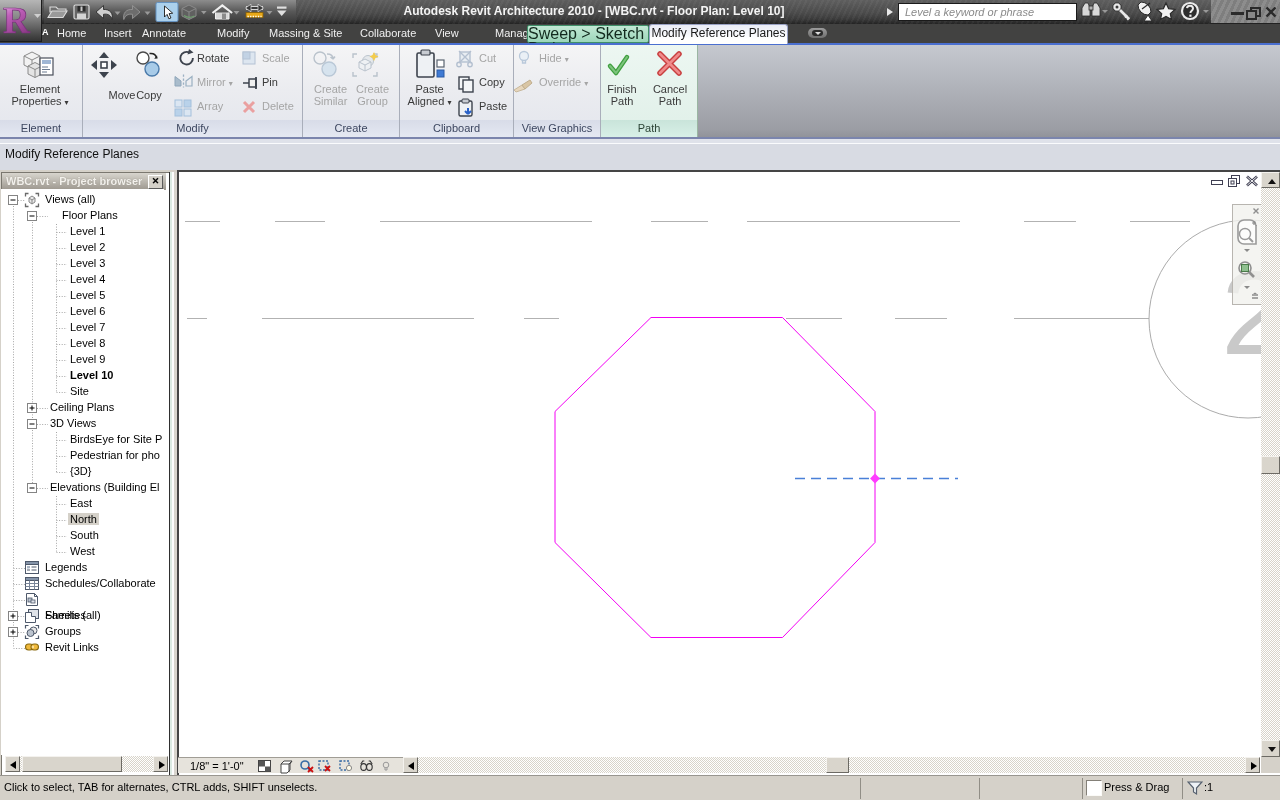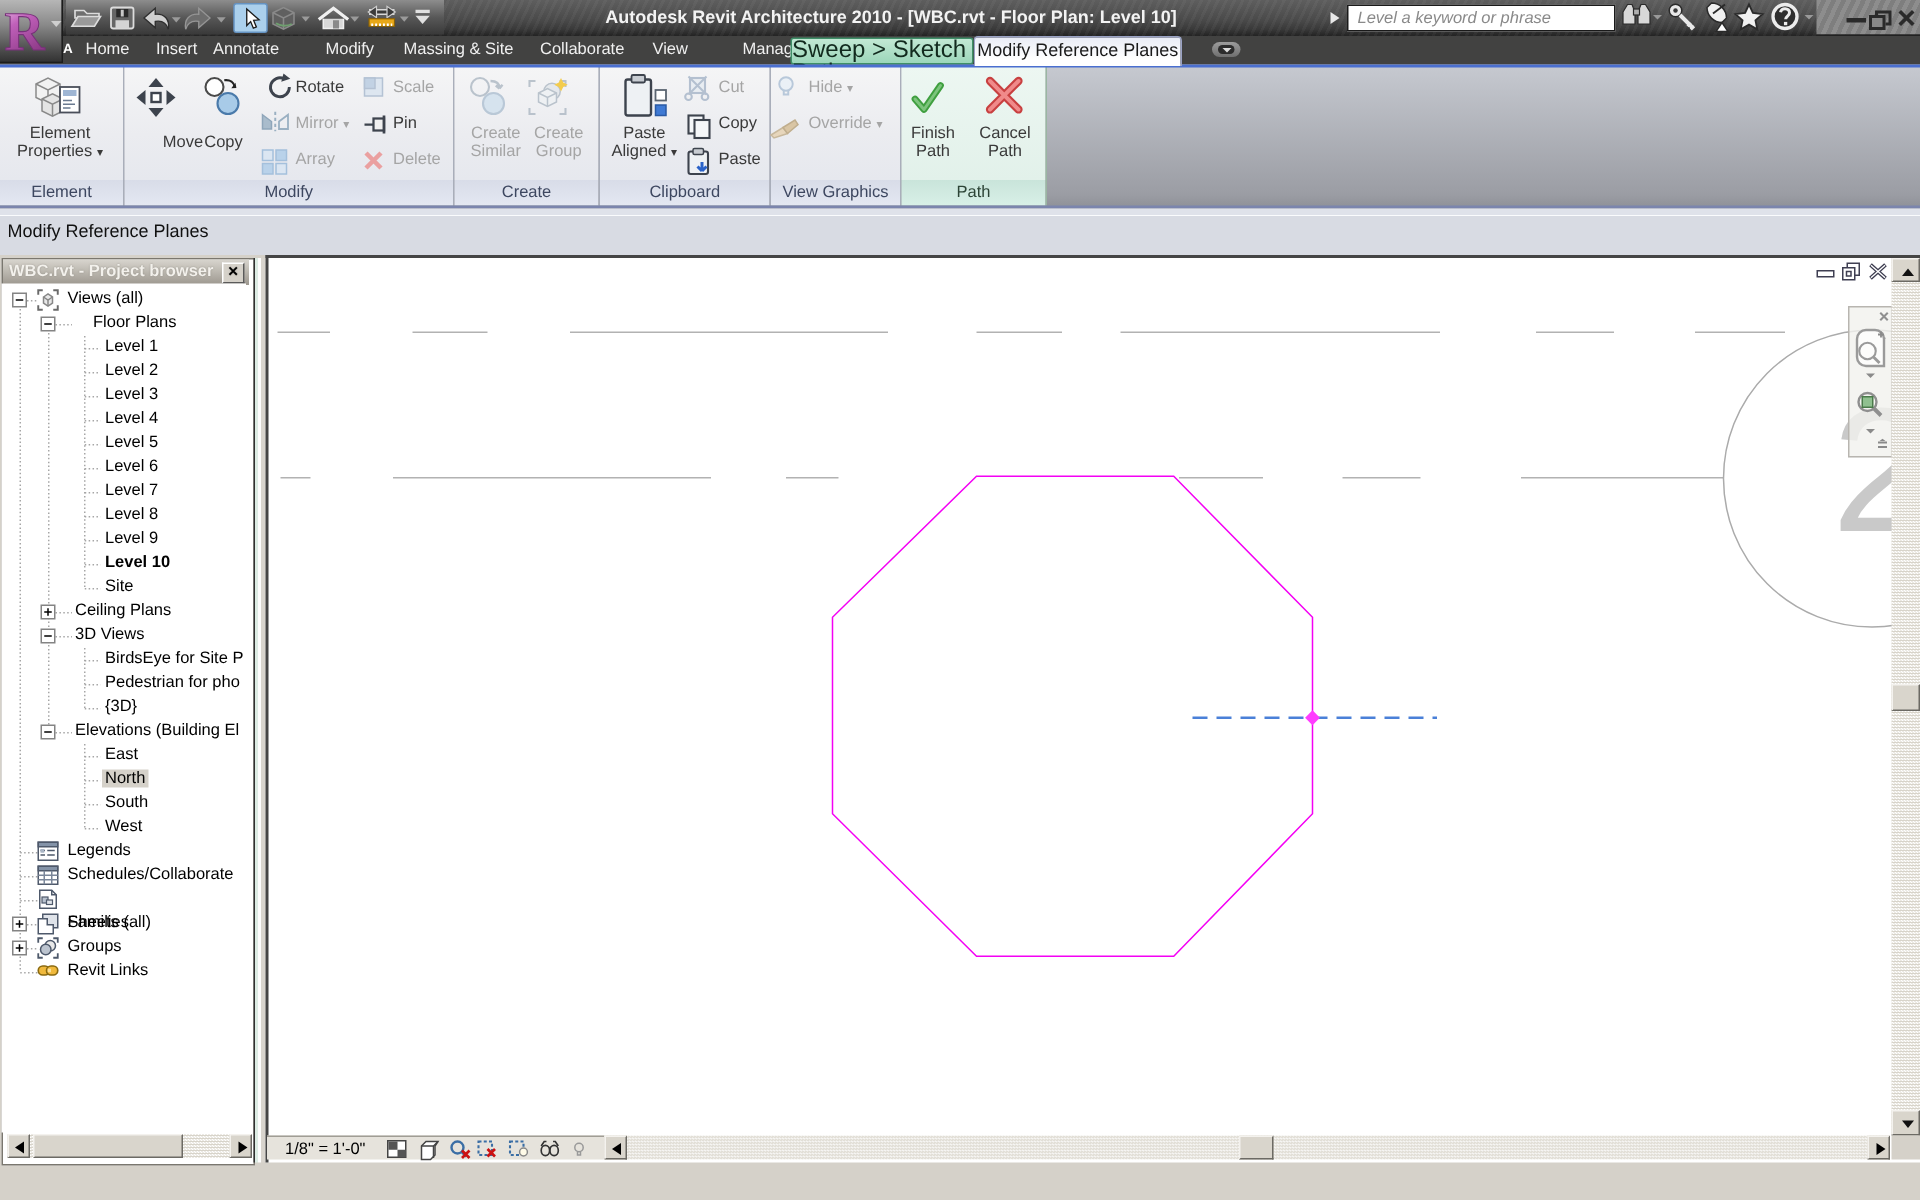--- a/index.html
+++ b/index.html
@@ -591,13 +591,26 @@
   <div class="sbtn" style="left:0;top:0;width:15px;height:16px;">
         <div class="tri" style="left:4px;top:4px;border-top:4.5px solid transparent;border-bottom:4.5px solid transparent;border-right:6px solid #000;"></div>
       </div>
   <div class="sbtn" style="left:842px;top:0;width:15px;height:16px;">
         <div class="tri" style="left:5px;top:4px;border-top:4.5px solid transparent;border-bottom:4.5px solid transparent;border-left:6px solid #000;"></div>
       </div>
   <div class="thumb" style="left:423px;top:0;width:23px;height:16px;"></div>
 </div>
 <div class="abs" style="left:1261px;top:757px;width:19px;height:16px;background:#d5d1c9;"></div>
 
+<div id="statusbar">
+  <span style="position:absolute;left:4px;top:5px;">Click to select, TAB for alternates, CTRL adds, SHIFT unselects.</span>
+  <div class="sect" style="left:860px;width:118px;"></div>
+  <div class="sect" style="left:979px;width:102px;"></div>
+  <div class="sect" style="left:1082px;width:99px;"></div>
+  <div class="sect" style="left:1182px;width:97px;"></div>
+  <div style="position:absolute;left:1086px;top:4px;width:14px;height:14px;background:#fff;border:1px solid;border-color:#848078 #fbfaf7 #fbfaf7 #848078;"></div>
+  <span style="position:absolute;left:1104px;top:5px;">Press &amp; Drag</span>
+  <svg width="16" height="16" viewBox="0 0 16 16" style="position:absolute;left:1187px;top:4px;">
+    <path d="M1 2h14l-5.5 6v6l-3-2V8z" fill="#eef2f6" stroke="#55606e" stroke-width="1.2"></path>
+  </svg>
+  <span style="position:absolute;left:1204px;top:5px;">:1</span>
+</div>
 
 </div>
 </body></html>

